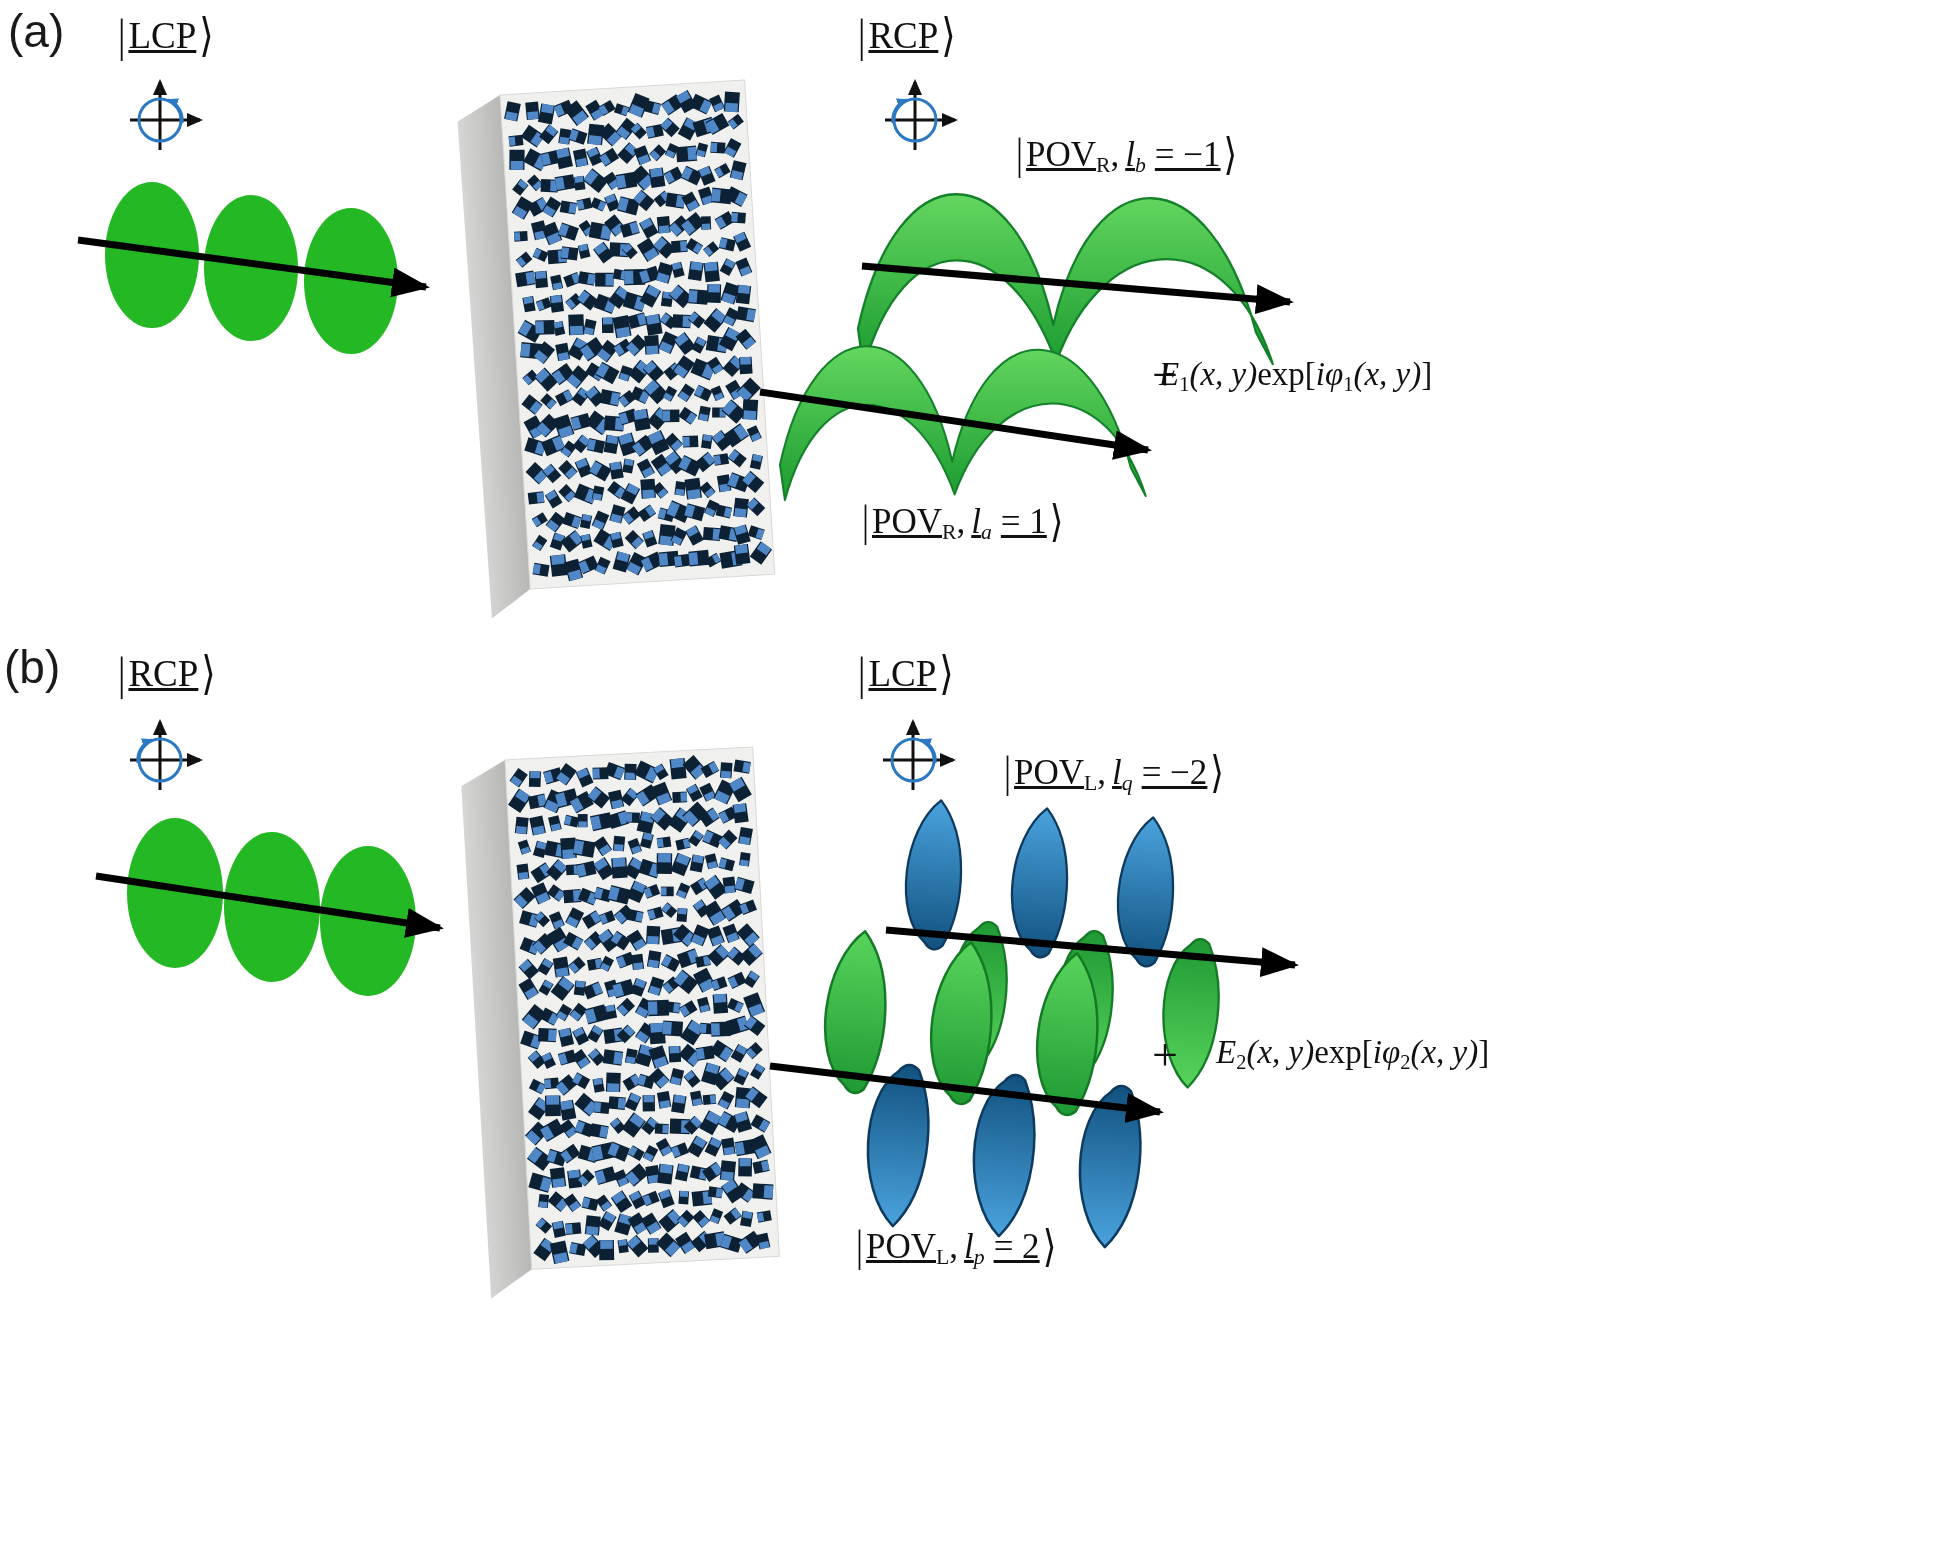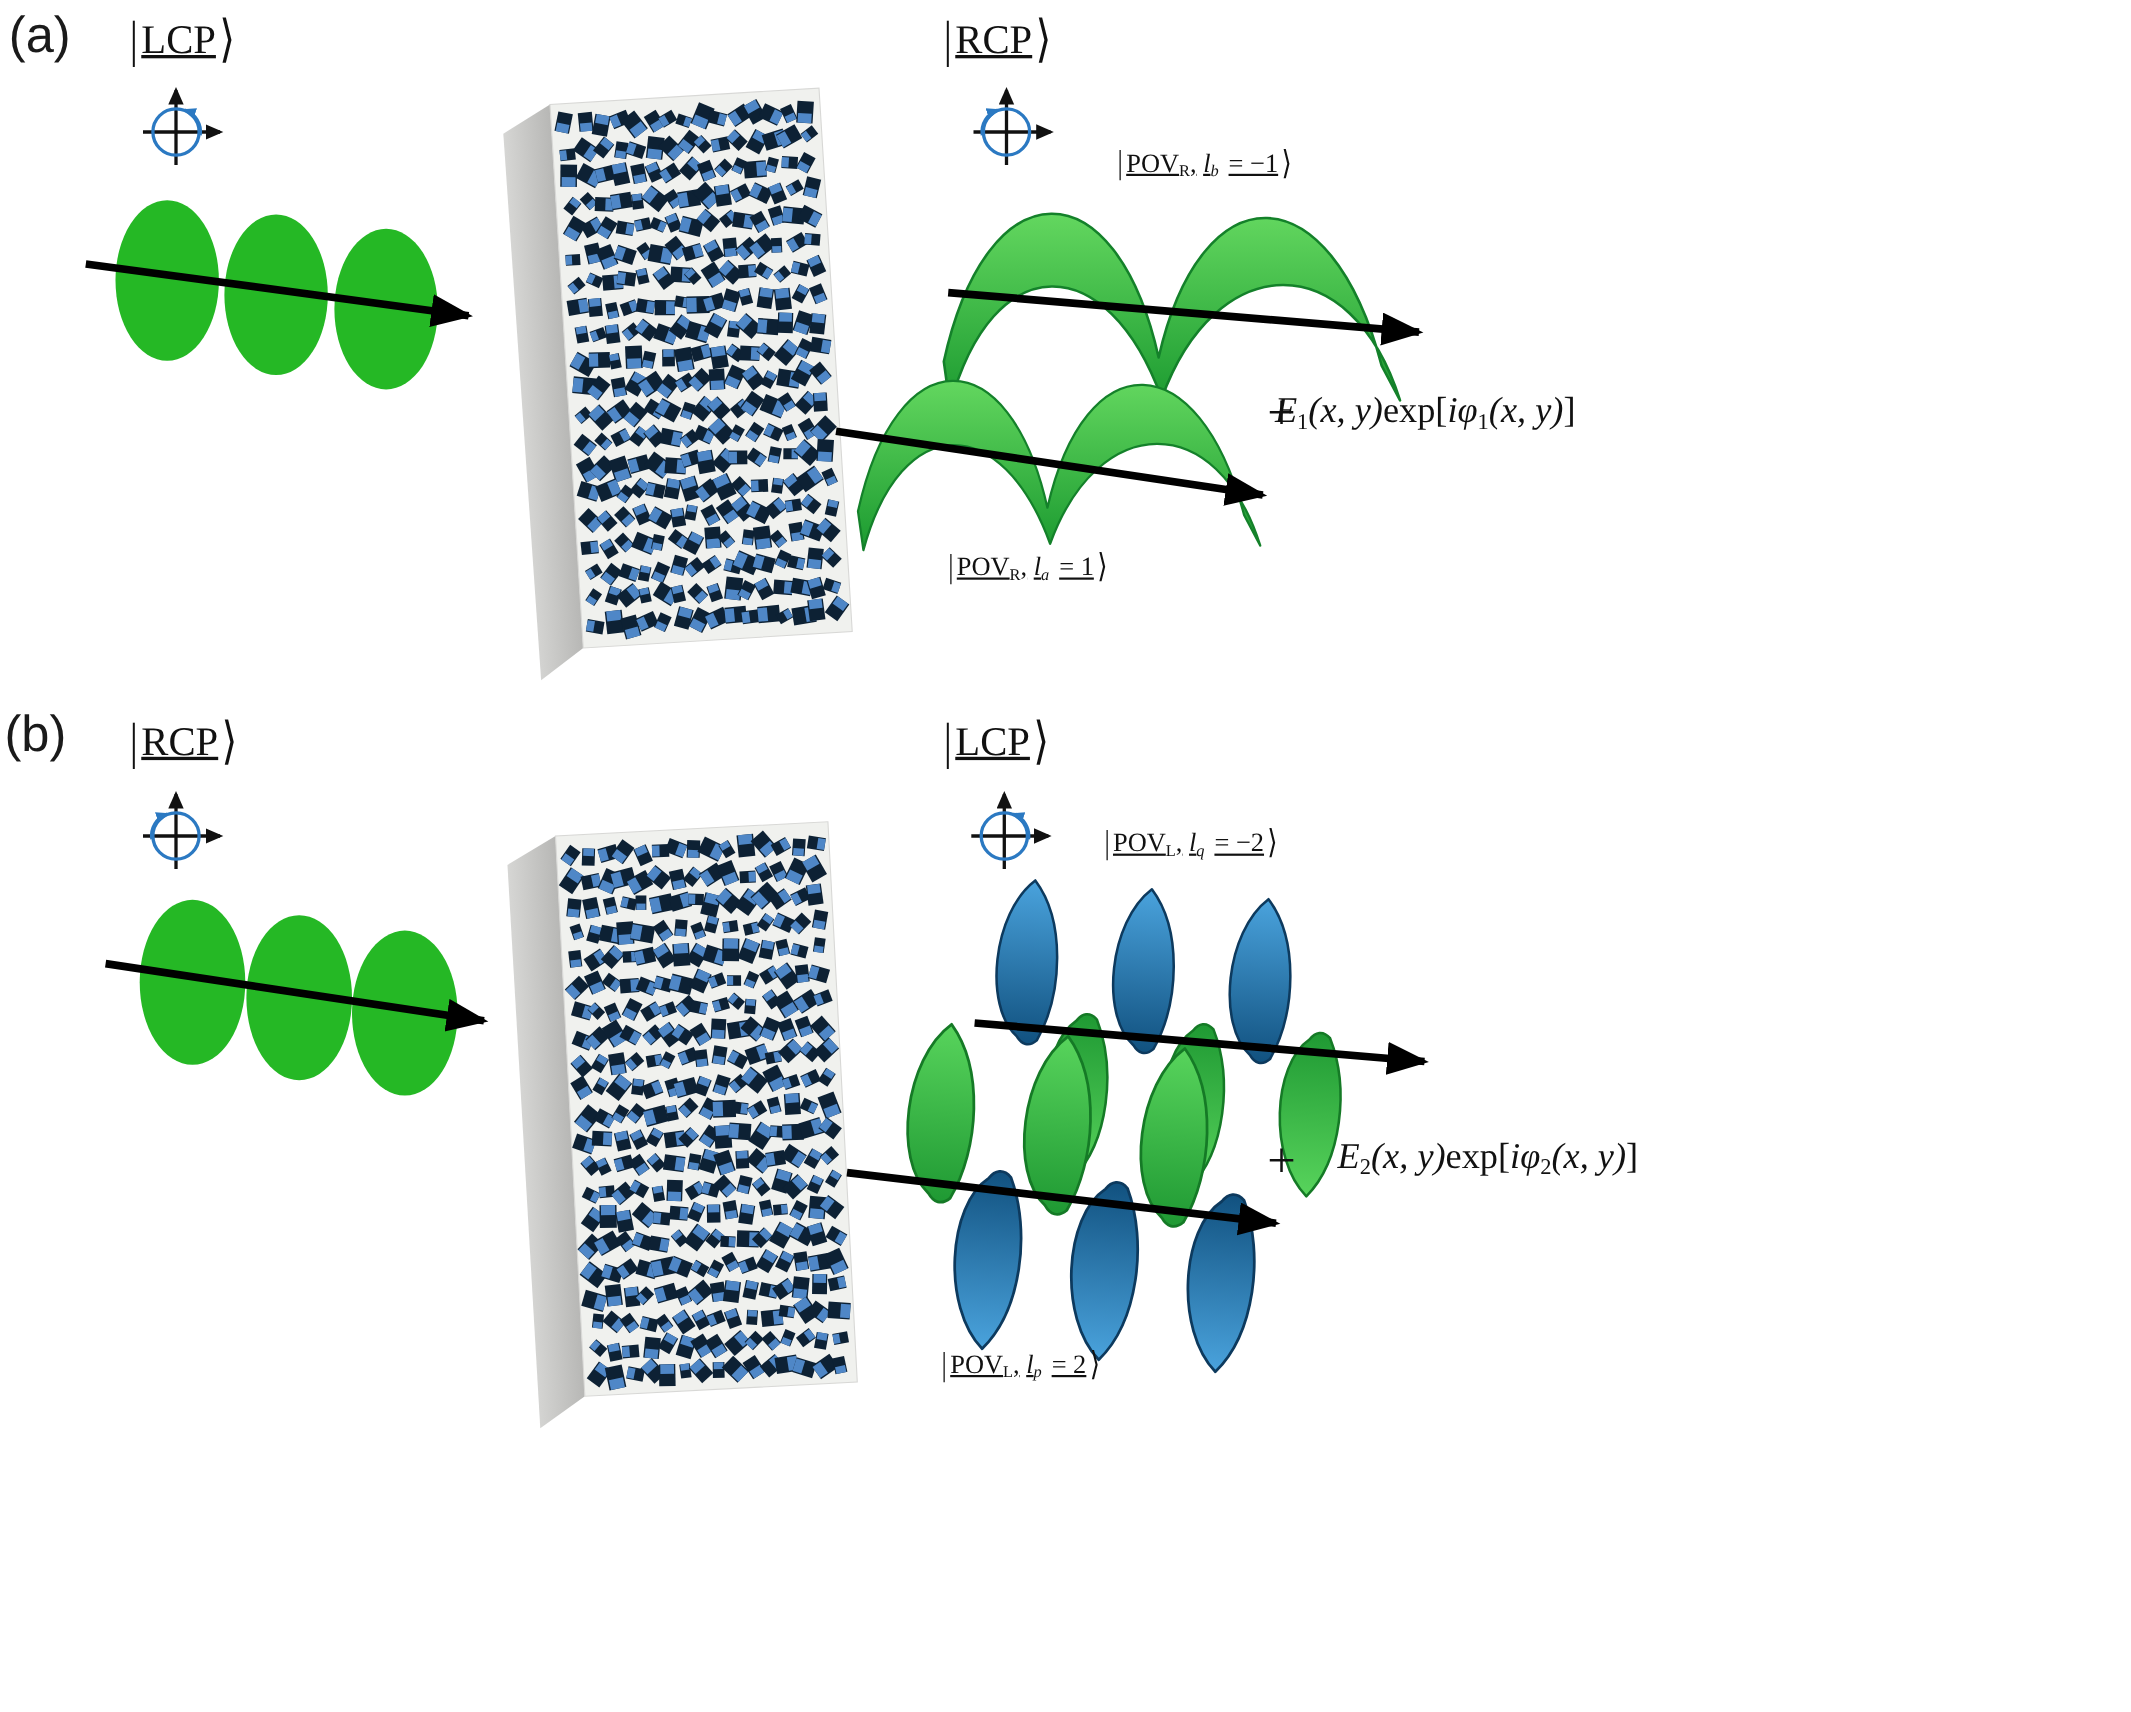--- a/index.html
+++ b/index.html
@@ -2,21 +2,21 @@
 <html><head>
 <meta charset="utf-8">
 <style>
   html,body{margin:0;padding:0;background:#fff;}
   .fig{position:relative;width:1937px;height:1556px;background:#fff;overflow:hidden;
        font-family:"Liberation Serif", serif;color:#111;}
   .gfx{position:absolute;left:0;top:0;}
   .lbl{position:absolute;white-space:nowrap;}
   .panel-label{font-family:"Liberation Sans", sans-serif;font-size:46px;color:#1a1a1a;}
   .ket{font-size:37px;text-decoration:underline;}
-  .pov{font-size:24px;}
+  .pov{font-size:35px;}
   .bar{display:inline-block;transform:scaleY(1.25);margin-right:3px;}
   .rangle{display:inline-block;transform:scaleY(1.25);margin-left:3px;
           font-family:"Liberation Serif","DejaVu Sans",serif;}
   sub{font-size:.62em;vertical-align:-0.28em;}
   .it{font-style:italic;}
   .rm{font-style:normal;}
   .lvar{margin-left:6px;}
   .val{margin-left:9px;}
   .plus{font-size:46px;}
   .expr{font-size:33px;}

